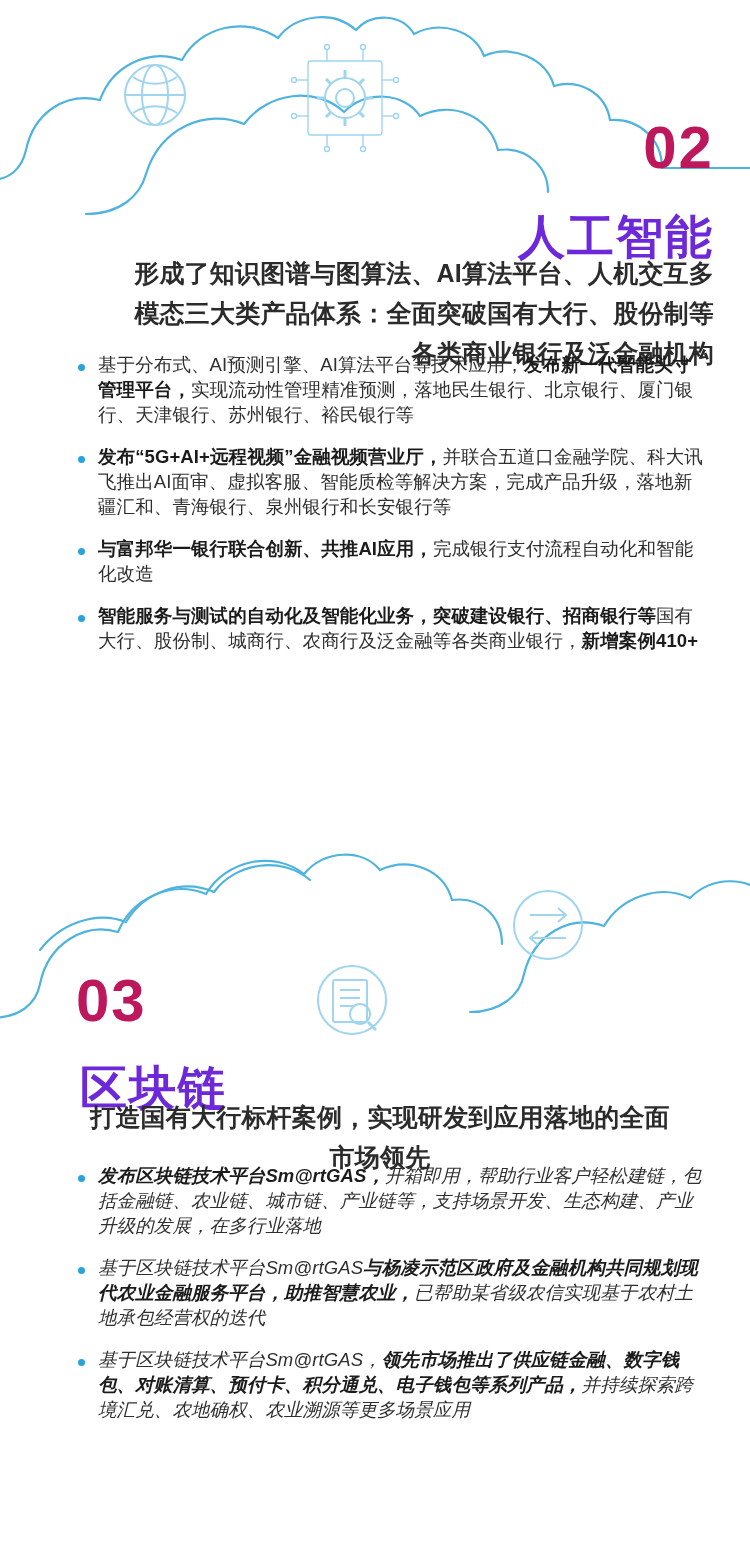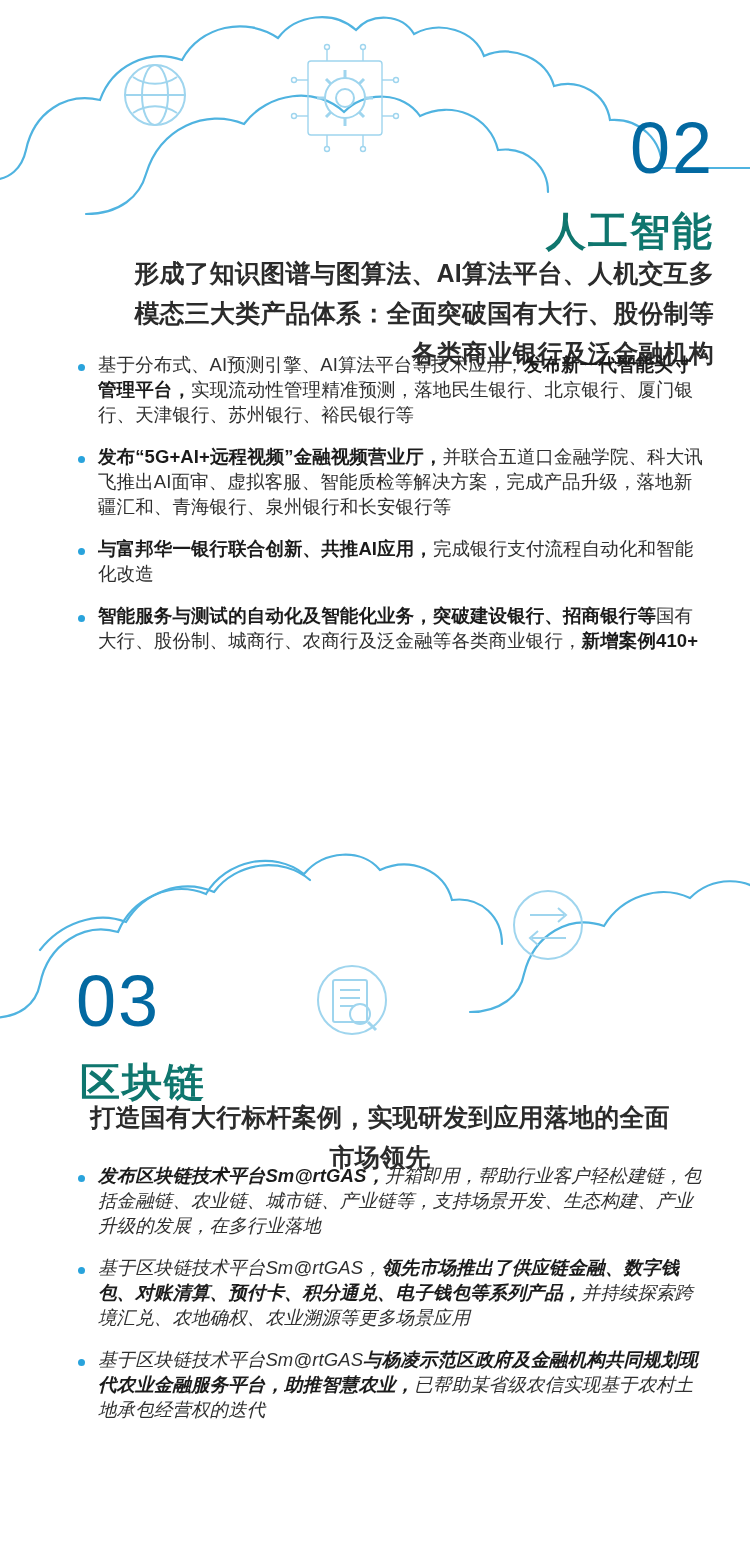--- a/index.html
+++ b/index.html
@@ -21,37 +21,37 @@
     left: 0; top: 0;
     width: 750px; height: 1567px;
     pointer-events: none;
   }
 
   
   .sec02 { position: absolute; left: 0; top: 0; width: 750px; }
 
   .bignum {
     font-family: "Liberation Sans", sans-serif;
-    font-weight: 400;
-    font-size: 72px;
+    font-weight: 700;
+    font-size: 60px;
     line-height: 76px;
     letter-spacing: 2px;
-    color: #0369a1;
+    color: #be185d;
   }
   .bignum-02 {
     position: absolute;
     right: 36px;
     top: 110px;
     text-align: right;
   }
   .sectitle {
     font-weight: 700;
-    font-size: 40px;
+    font-size: 47px;
     line-height: 44px;
-    color: #0f766e;
+    color: #6d28d9;
     letter-spacing: 2px;
   }
   .sectitle-02 {
     position: absolute;
     right: 36px;
     top: 176px;
     text-align: right;
   }
   .lead {
     font-size: 25px;
@@ -229,18 +229,18 @@
         <li><span class="b">智能服务与测试的自动化及智能化业务，突破建设银行、招商银行等</span><span>国有大行、股份制、城商行、农商行及泛金融等各类商业银行，</span><span class="b">新增案例410+</span></li>
       </ul>
   </section>
 
   <section class="sec03">
     <div class="bignum bignum-03">03</div>
     <h2 class="sectitle sectitle-03">区块链</h2>
     <p class="lead lead-03">打造国有大行标杆案例，实现研发到应用落地的全面市场领先</p>
     <ul class="bullets list-03">
         <li><span class="b">发布区块链技术平台Sm@rtGAS，</span><span>开箱即用，帮助行业客户轻松建链，包括金融链、农业链、城市链、产业链等，支持场景开发、生态构建、产业升级的发展，在多行业落地</span></li>
+        <li><span>基于区块链技术平台Sm@rtGAS</span><span class="b">与杨凌示范区政府及金融机构共同规划现代农业金融服务平台，助推智慧农业，</span><span>已帮助某省级农信实现基于农村土地承包经营权的迭代</span></li>
         <li><span>基于区块链技术平台Sm@rtGAS，</span><span class="b">领先市场推出了供应链金融、数字钱包、对账清算、预付卡、积分通兑、电子钱包等系列产品，</span><span>并持续探索跨境汇兑、农地确权、农业溯源等更多场景应用</span></li>
-        <li><span>基于区块链技术平台Sm@rtGAS</span><span class="b">与杨凌示范区政府及金融机构共同规划现代农业金融服务平台，助推智慧农业，</span><span>已帮助某省级农信实现基于农村土地承包经营权的迭代</span></li>
       </ul>
   </section>
 
 </div>
 
 </body></html>

